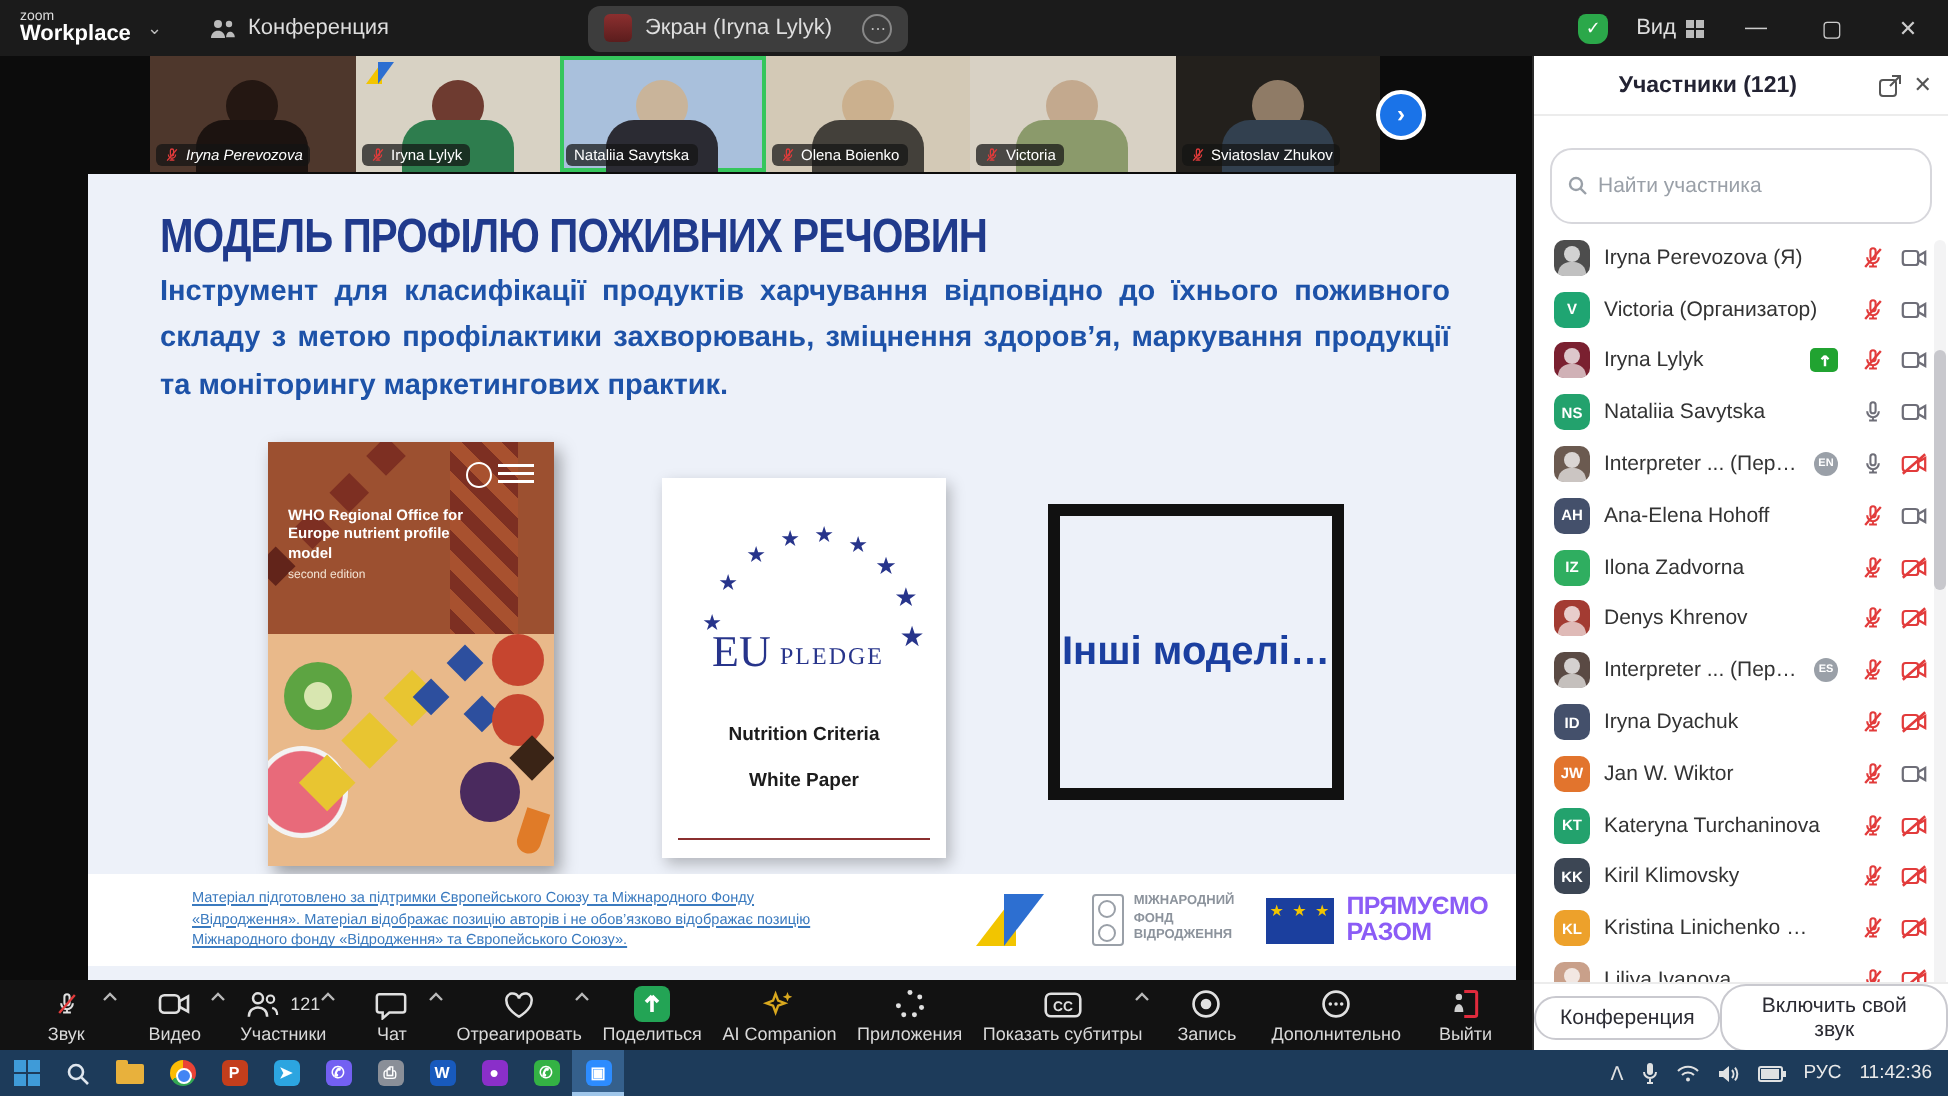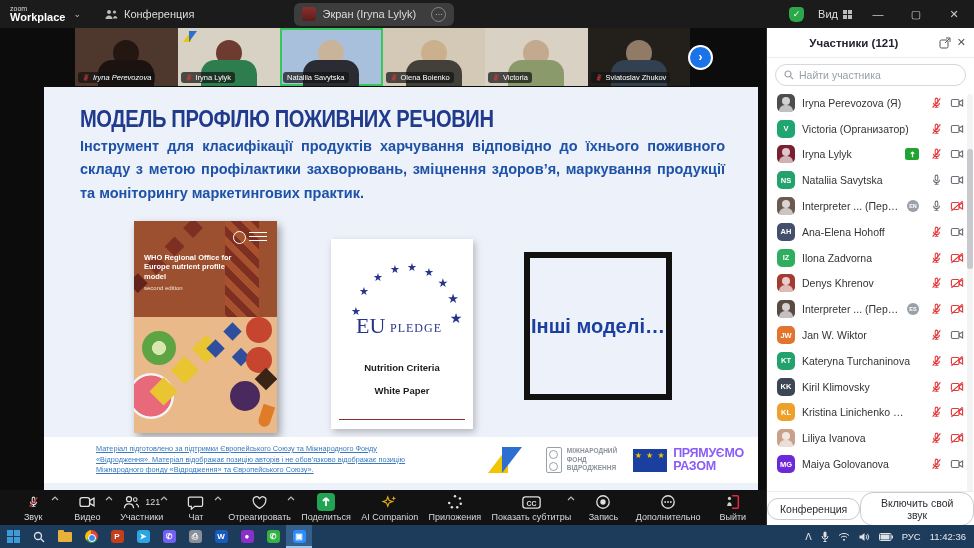--- a/index.html
+++ b/index.html
@@ -128,21 +128,21 @@
   .share-btn { width:18px; height:18px; background:#23a455; border-radius:4px;
     display:flex; align-items:center; justify-content:center; }
 
   
   #sidebar { position:absolute; left:766px; top:28px; width:208px; height:497px;
     background:#fff; border-left:1px solid #2a2a2a; display:flex; flex-direction:column; }
   #sb-head { height:30px; display:flex; align-items:center; padding:0 8px;
     border-bottom:1px solid #ececec; }
   #sb-title { flex:1; text-align:center; font-size:11.5px; font-weight:bold; color:#232333; }
   .sb-hbtn { color:#555; font-size:11px; margin-left:6px; }
-  #sb-search { margin:6px 8px 4px; height:22px; border:1px solid #d7d7dc; border-radius:11px;
+  #sb-search { margin:16px 8px 4px; height:38px; border:1px solid #d7d7dc; border-radius:11px;
     display:flex; align-items:center; gap:5px; padding:0 8px; color:#9aa0a8; font-size:10.5px; }
   #sb-list { flex:1; position:relative; overflow:hidden; }
   .prow { display:flex; align-items:center; height:25.8px; padding:0 10px 0 10px; gap:7px; }
   .pav { width:18px; height:18px; border-radius:5px; flex:none; color:#fff; font-size:7.5px;
     font-weight:bold; display:flex; align-items:center; justify-content:center; position:relative; overflow:hidden; }
   .pav.photo::before { content:""; position:absolute; left:5px; top:3px; width:8px; height:8px;
     border-radius:50%; background:rgba(255,255,255,.75); }
   .pav.photo::after { content:""; position:absolute; left:2px; top:11px; width:14px; height:9px;
     border-radius:6px 6px 0 0; background:rgba(255,255,255,.65); }
   .pname { flex:1; font-size:10.5px; color:#333; white-space:nowrap; overflow:hidden;
@@ -703,20 +703,37 @@
      <line x1="4" y1="17" x2="16" y2="3" stroke="currentColor" stroke-width="1.8"></line>
               </svg>
       <svg class="cam-red" width="14" height="12" viewBox="0 0 20 16">
      <rect x="2" y="3" width="11" height="10" rx="2" fill="none" stroke="currentColor" stroke-width="1.6"></rect>
      <path d="M13 6.5l5-2.8v8.6l-5-2.8z" fill="none" stroke="currentColor" stroke-width="1.6"></path>
      <line x1="2" y1="15" x2="18" y2="1" stroke="currentColor" stroke-width="1.8"></line>
               </svg>
     </span>
           </div>
           <div class="prow">
+            <span class="pav" style="background:#44506b">ID</span>
+            <span class="pname">Iryna Dyachuk</span>
+    <span class="pbadges"></span>
+    <span class="picons">
+      <svg class="mic-red" width="13" height="14" viewBox="0 0 20 20">
+     <rect x="8" y="2.5" width="4" height="8.5" rx="2" fill="none" stroke="currentColor" stroke-width="1.6"></rect>
+     <path d="M5.5 9.5a4.5 4.5 0 0 0 9 0M10 14v2.5M7 16.5h6" fill="none" stroke="currentColor" stroke-width="1.6"></path>
+     <line x1="4" y1="17" x2="16" y2="3" stroke="currentColor" stroke-width="1.8"></line>
+              </svg>
+      <svg class="cam-red" width="14" height="12" viewBox="0 0 20 16">
+     <rect x="2" y="3" width="11" height="10" rx="2" fill="none" stroke="currentColor" stroke-width="1.6"></rect>
+     <path d="M13 6.5l5-2.8v8.6l-5-2.8z" fill="none" stroke="currentColor" stroke-width="1.6"></path>
+     <line x1="2" y1="15" x2="18" y2="1" stroke="currentColor" stroke-width="1.8"></line>
+              </svg>
+    </span>
+          </div>
+          <div class="prow">
             <span class="pav" style="background:#e2742d">JW</span>
             <span class="pname">Jan W. Wiktor</span>
     <span class="pbadges"></span>
     <span class="picons">
       <svg class="mic-red" width="13" height="14" viewBox="0 0 20 20">
      <rect x="8" y="2.5" width="4" height="8.5" rx="2" fill="none" stroke="currentColor" stroke-width="1.6"></rect>
      <path d="M5.5 9.5a4.5 4.5 0 0 0 9 0M10 14v2.5M7 16.5h6" fill="none" stroke="currentColor" stroke-width="1.6"></path>
      <line x1="4" y1="17" x2="16" y2="3" stroke="currentColor" stroke-width="1.8"></line>
               </svg>
       <svg class="cam-grey" width="14" height="12" viewBox="0 0 20 16">

